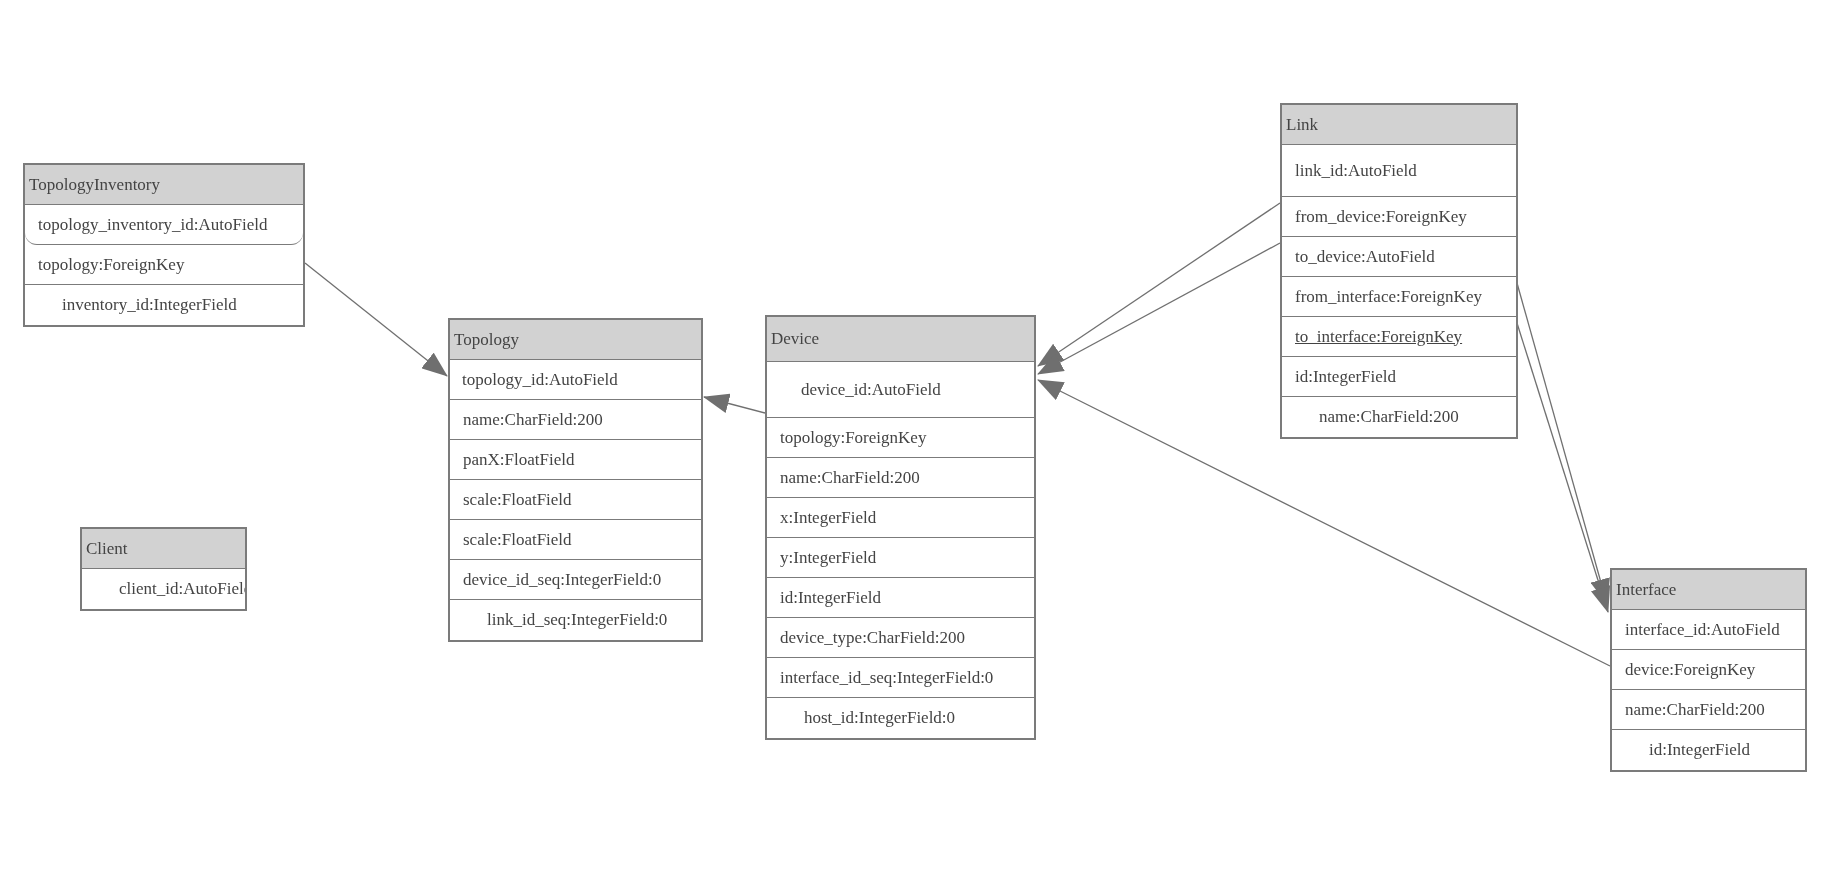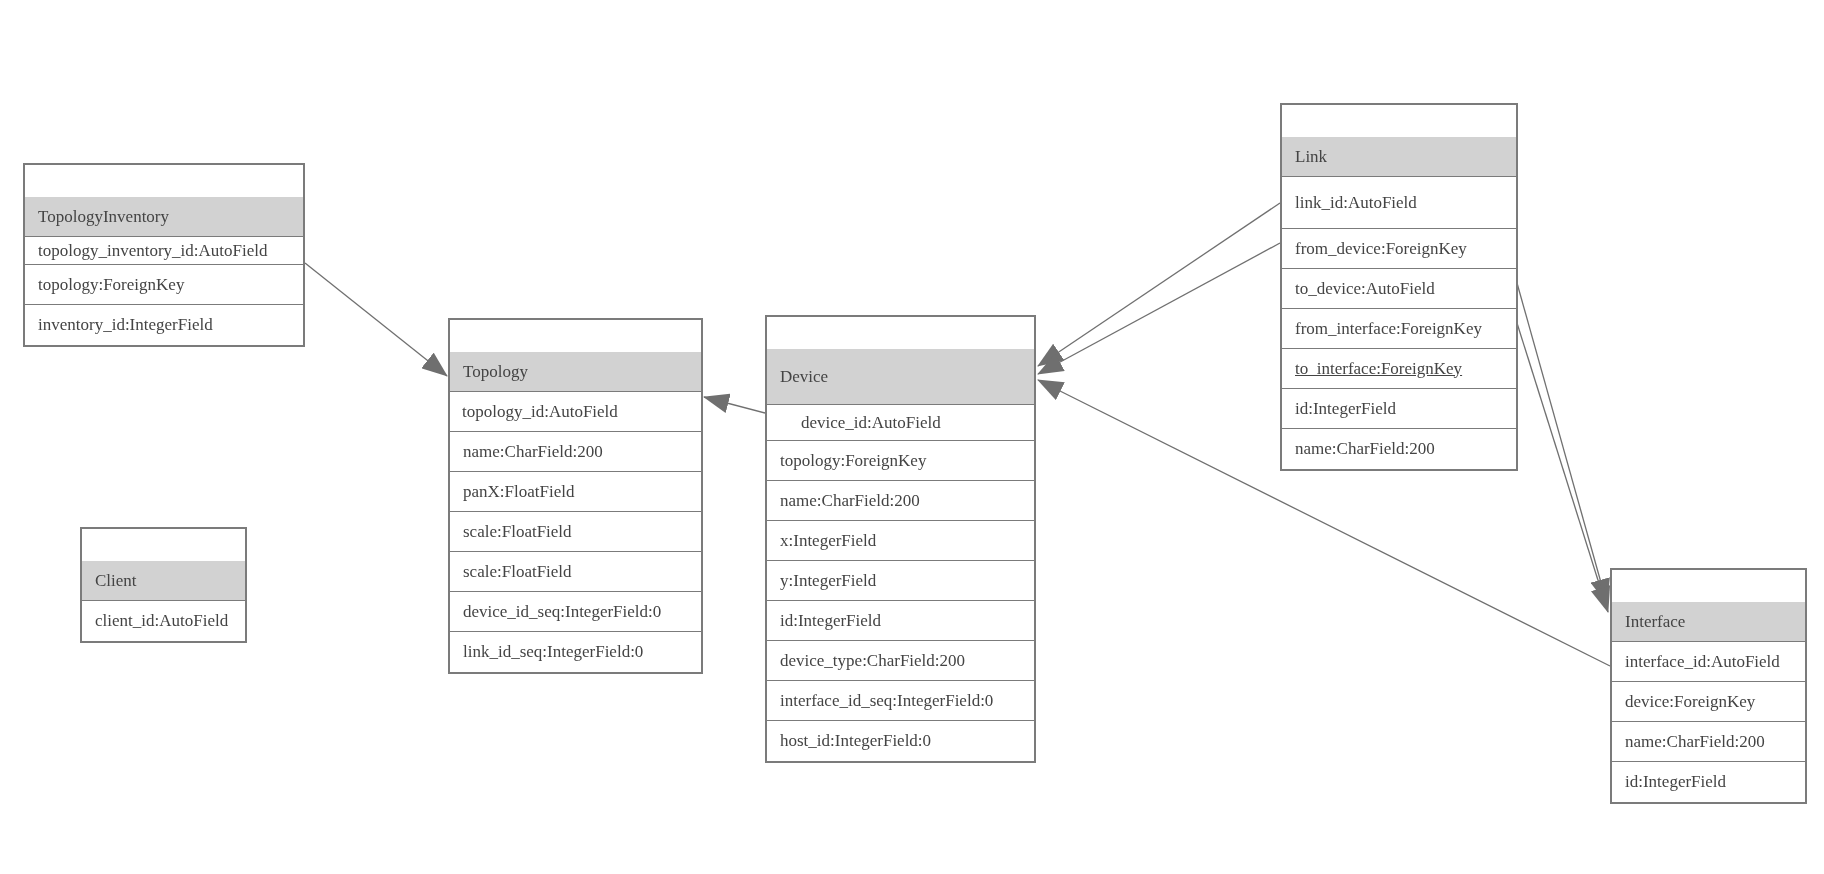--- a/index.html
+++ b/index.html
@@ -27,40 +27,40 @@
     background: #ffffff;
     border: 2px solid var(--border, #7b7b7b);
     color: var(--text, #444444);
     font-size: 17px;
   }
   .entity-header {
     box-sizing: border-box;
     height: 40px;
     display: flex;
     align-items: center;
-    padding-left: 13px;
+    padding-left: 4px;
     background: var(--header, #d2d2d2);
     border-bottom: 1px solid var(--border, #7b7b7b);
     white-space: nowrap;
     overflow: hidden;
-    margin-top: 32px;
   }
   .entity-row {
     box-sizing: border-box;
     height: 40px;
     display: flex;
     align-items: center;
     padding-left: 13px;
     border-bottom: 1px solid var(--border, #7b7b7b);
     background: #ffffff;
     white-space: nowrap;
     overflow: hidden;
   }
   .entity-row:last-child {
     border-bottom: none;
+    margin-left: 24px;
   }
 </style>
 </head>
 <body>
 
 <div id="canvas">
   <svg id="edges" width="1824" height="874" viewBox="0 0 1824 874">
     <defs>
       <marker id="arrowhead" markerUnits="userSpaceOnUse" markerWidth="26" markerHeight="20" refX="25" refY="10" orient="auto">
         <path d="M0,0 L26,10 L0,20 Z" fill="#6f6f6f"></path>
@@ -72,41 +72,41 @@
         <line x1="1280" y1="203" x2="1038" y2="366" stroke="#707070" stroke-width="1.3" marker-end="url(#arrowhead)"></line>
         <line x1="1280" y1="243" x2="1038" y2="374" stroke="#707070" stroke-width="1.3" marker-end="url(#arrowhead)"></line>
         <line x1="1610" y1="666" x2="1038" y2="380" stroke="#707070" stroke-width="1.3" marker-end="url(#arrowhead)"></line>
         <line x1="1517" y1="283" x2="1607" y2="604" stroke="#707070" stroke-width="1.3" marker-end="url(#arrowhead)"></line>
         <line x1="1517" y1="323" x2="1608" y2="612" stroke="#707070" stroke-width="1.3" marker-end="url(#arrowhead)"></line>
       </g>
   </svg>
   <div id="entities">
       <div class="entity" style="left: 23px; top: 163px; width: 282px;">
         <div class="entity-header" style="height: 40px;">TopologyInventory</div>
-        <div class="entity-row" style="height: 28px;">topology_inventory_id:AutoField</div>
+        <div class="entity-row" style="height: 40px; border-radius: 12px;">topology_inventory_id:AutoField</div>
         <div class="entity-row" style="height: 40px;">topology:ForeignKey</div>
         <div class="entity-row" style="height: 40px;">inventory_id:IntegerField</div>
       </div>
       <div class="entity" style="left: 448px; top: 318px; width: 255px;">
         <div class="entity-header" style="height: 40px;">Topology</div>
         <div class="entity-row" style="height: 40px; padding-left: 12px;">topology_id:AutoField</div>
         <div class="entity-row" style="height: 40px;">name:CharField:200</div>
         <div class="entity-row" style="height: 40px;">panX:FloatField</div>
         <div class="entity-row" style="height: 40px;">scale:FloatField</div>
         <div class="entity-row" style="height: 40px;">scale:FloatField</div>
         <div class="entity-row" style="height: 40px;">device_id_seq:IntegerField:0</div>
         <div class="entity-row" style="height: 40px;">link_id_seq:IntegerField:0</div>
       </div>
       <div class="entity" style="left: 80px; top: 527px; width: 167px;">
         <div class="entity-header" style="height: 40px;">Client</div>
         <div class="entity-row" style="height: 40px;">client_id:AutoField</div>
       </div>
       <div class="entity" style="left: 765px; top: 315px; width: 271px;">
-        <div class="entity-header" style="height: 56px;">Device</div>
-        <div class="entity-row" style="height: 36px; padding-left: 34px;">device_id:AutoField</div>
+        <div class="entity-header" style="height: 45px;">Device</div>
+        <div class="entity-row" style="height: 56px; padding-left: 34px;">device_id:AutoField</div>
         <div class="entity-row" style="height: 40px;">topology:ForeignKey</div>
         <div class="entity-row" style="height: 40px;">name:CharField:200</div>
         <div class="entity-row" style="height: 40px;">x:IntegerField</div>
         <div class="entity-row" style="height: 40px;">y:IntegerField</div>
         <div class="entity-row" style="height: 40px;">id:IntegerField</div>
         <div class="entity-row" style="height: 40px;">device_type:CharField:200</div>
         <div class="entity-row" style="height: 40px;">interface_id_seq:IntegerField:0</div>
         <div class="entity-row" style="height: 40px;">host_id:IntegerField:0</div>
       </div>
       <div class="entity" style="left: 1280px; top: 103px; width: 238px;">

